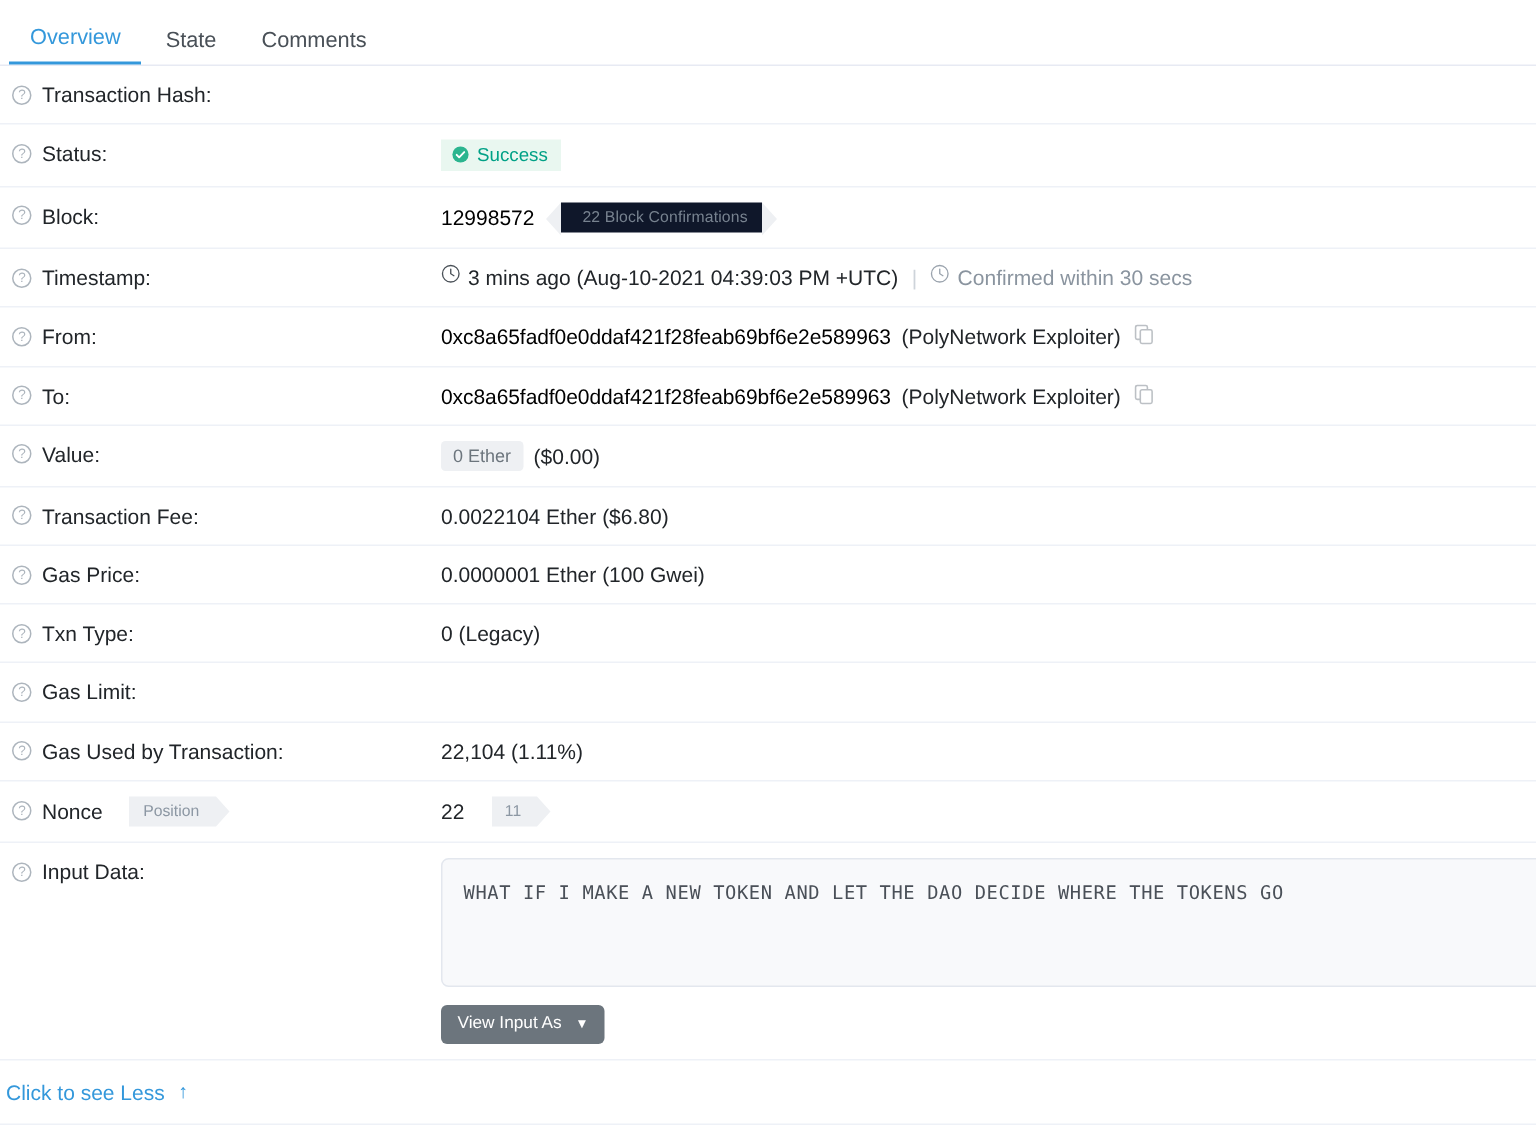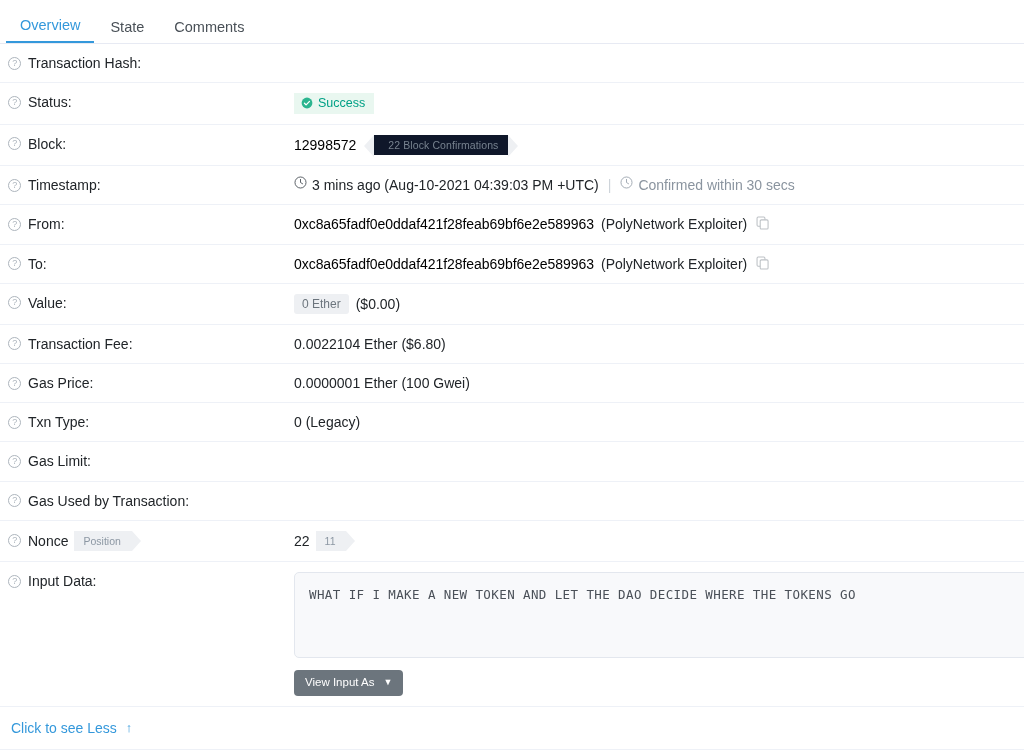--- a/index.html
+++ b/index.html
@@ -165,21 +165,21 @@
   }
 
   .badge-tag {
     position: relative;
     display: inline-block;
     background: #eef0f3;
     color: #8c97a3;
     font-size: 10.5px;
     padding: 5px 11px 5px 9px;
     line-height: 1;
-    margin-left: 6px;
+    margin-left: 18px;
   }
   .badge-tag::after {
     content: "";
     position: absolute;
     right: -9px; top: 0;
     width: 0; height: 0;
     border-top: 10.5px solid transparent;
     border-bottom: 10.5px solid transparent;
     border-left: 9px solid #eef0f3;
   }
@@ -237,21 +237,20 @@
     display: flex;
     align-items: center;
     padding: 13px 0 13px 4px;
     border-bottom: 1px solid #eef1f7;
   }
   .seeless-link {
     color: #3498db;
     font-size: 14px;
     cursor: pointer;
     text-decoration: none;
-    margin-left: 7px;
   }
   .up-arrow { color: #3498db; margin-left: 9px; font-size: 13px; }
 </style>
 </head>
 <body>
 
 <div class="tabs">
   <div class="tab active">Overview</div>
   <div class="tab">State</div>
   <div class="tab">Comments</div>
@@ -391,20 +390,21 @@
     <span class="help-icon">?</span>
     <span class="lbl-text">Gas Limit:</span>
   </div>
 </div>
 
 <div class="row">
   <div class="label-cell">
     <span class="help-icon">?</span>
     <span class="lbl-text">Gas Used by Transaction:</span>
   </div>
+  <div class="value-cell">22,104 (1.11%)</div>
 </div>
 
 <div class="row">
   <div class="label-cell">
     <span class="help-icon">?</span>
     <span class="lbl-text">Nonce</span>
     <span class="badge-tag">Position</span>
   </div>
   <div class="value-cell">
     <span>22</span>

